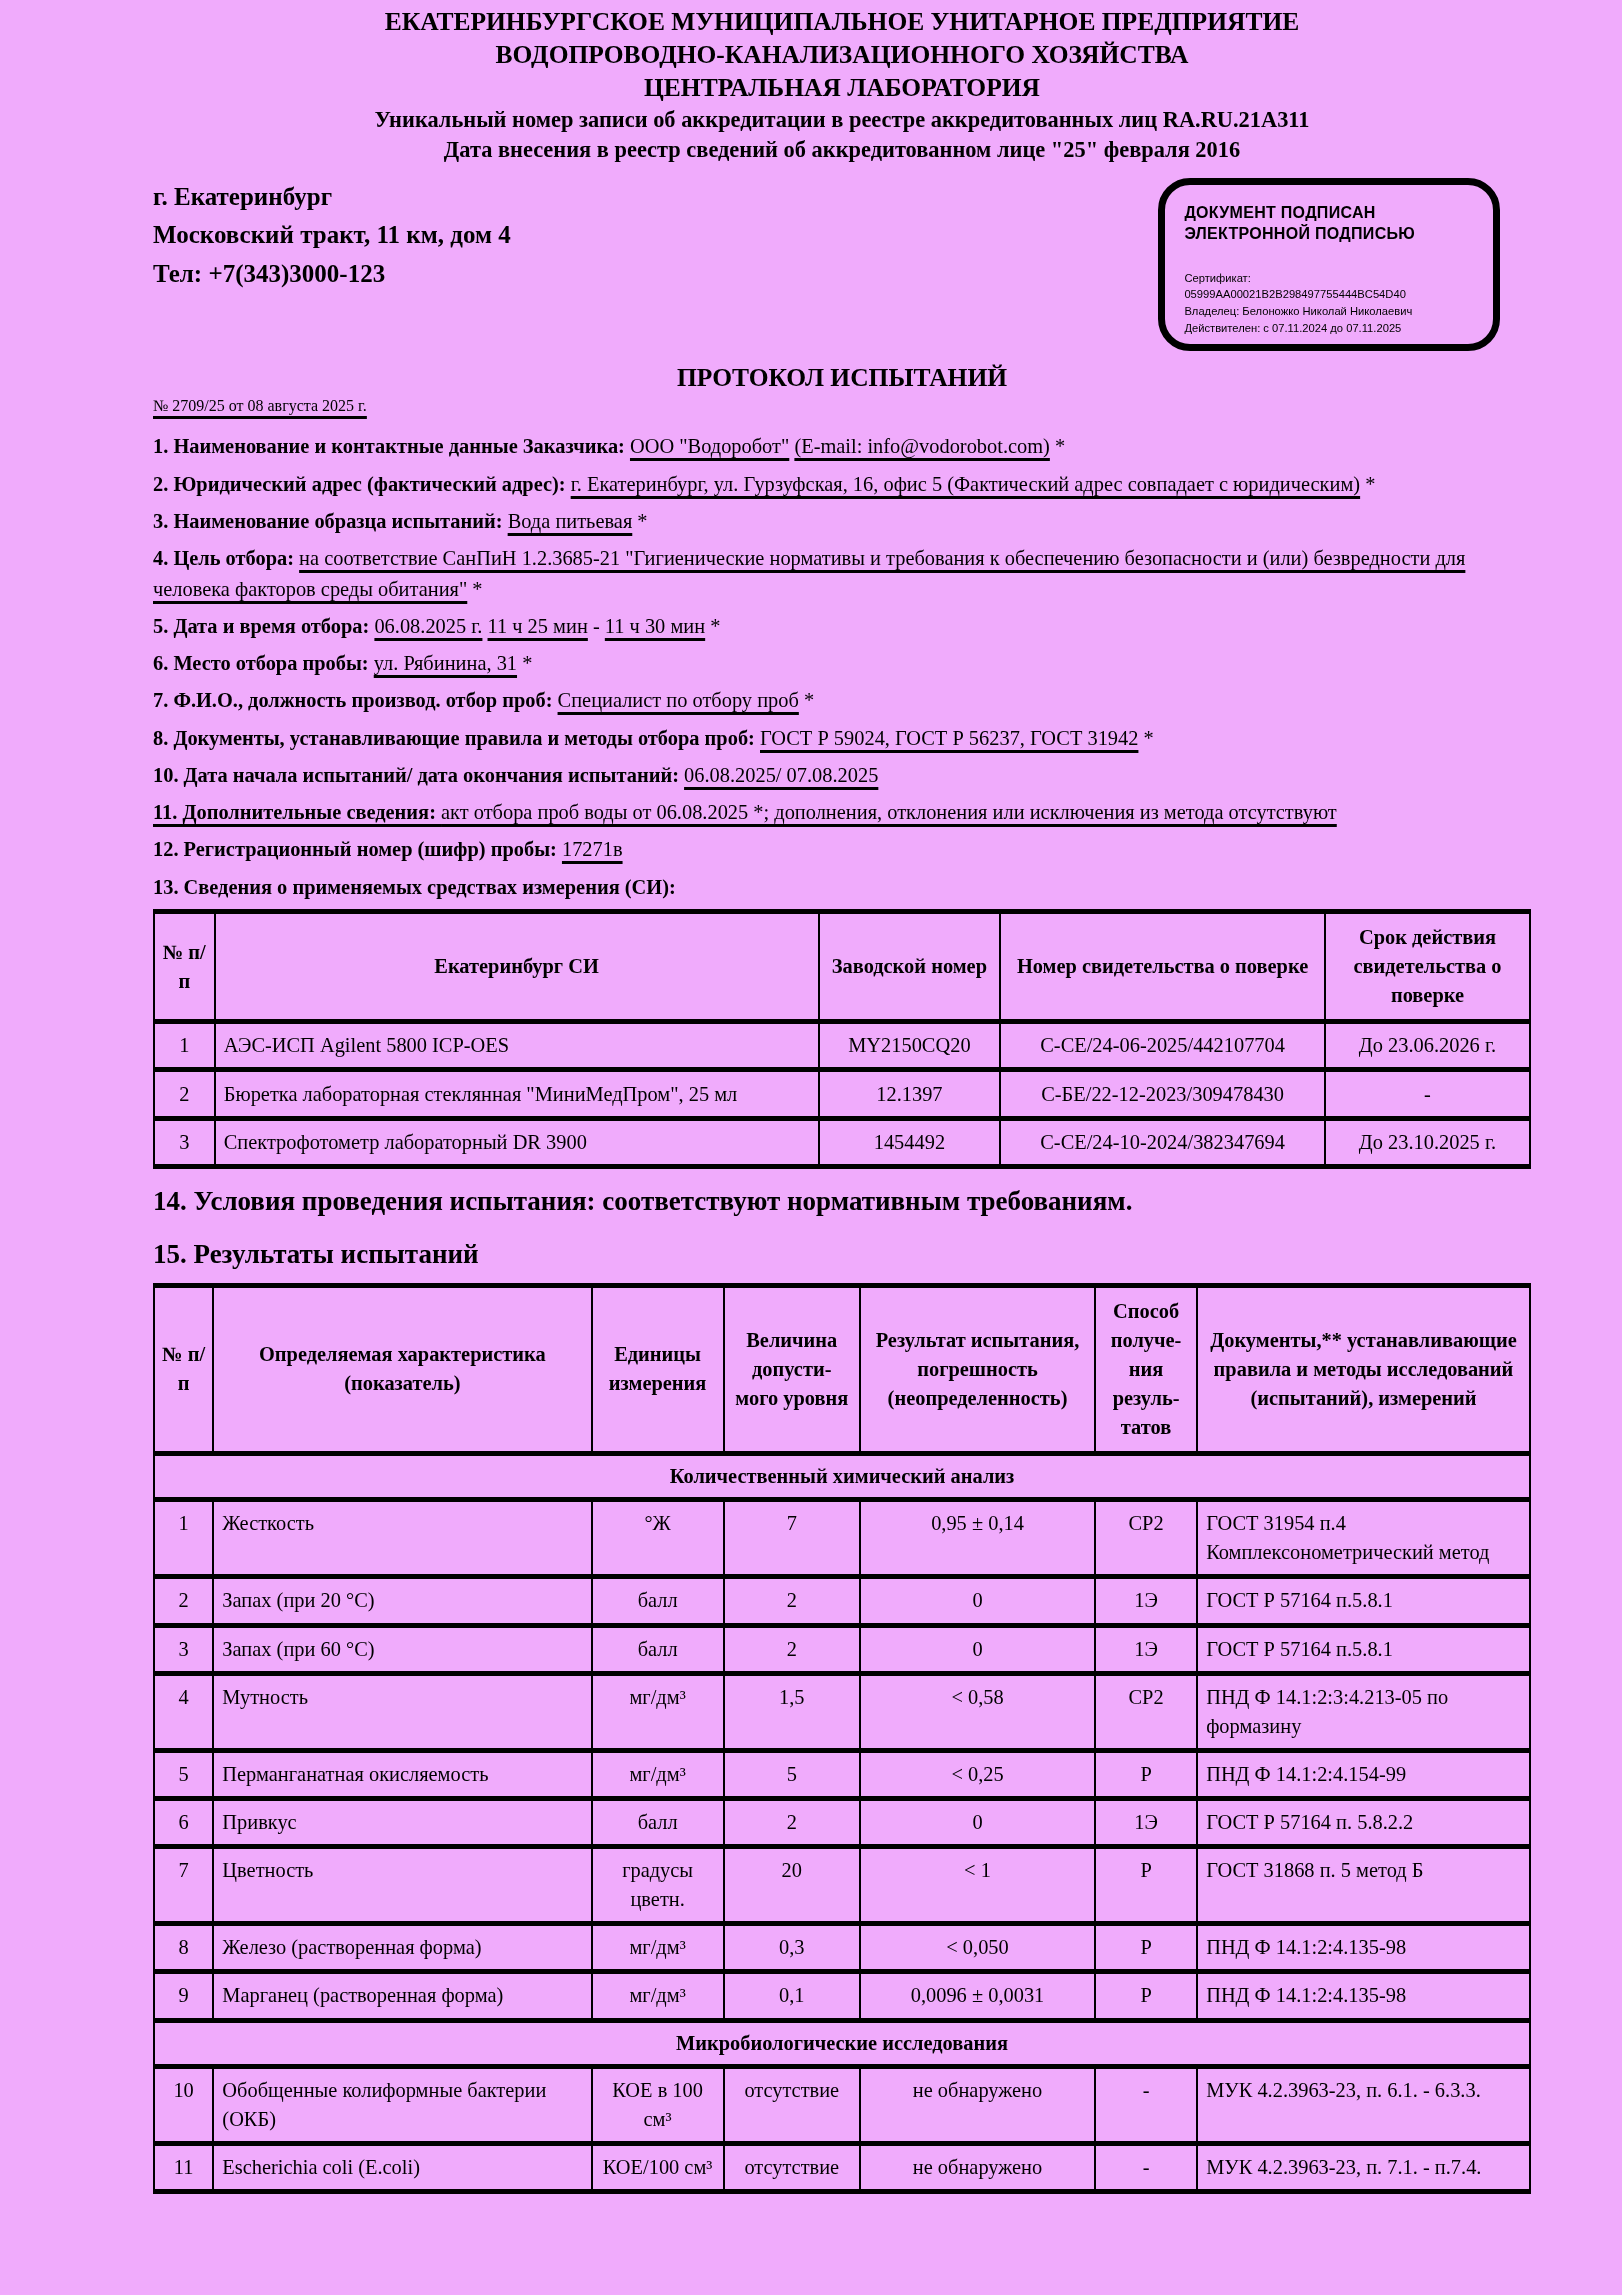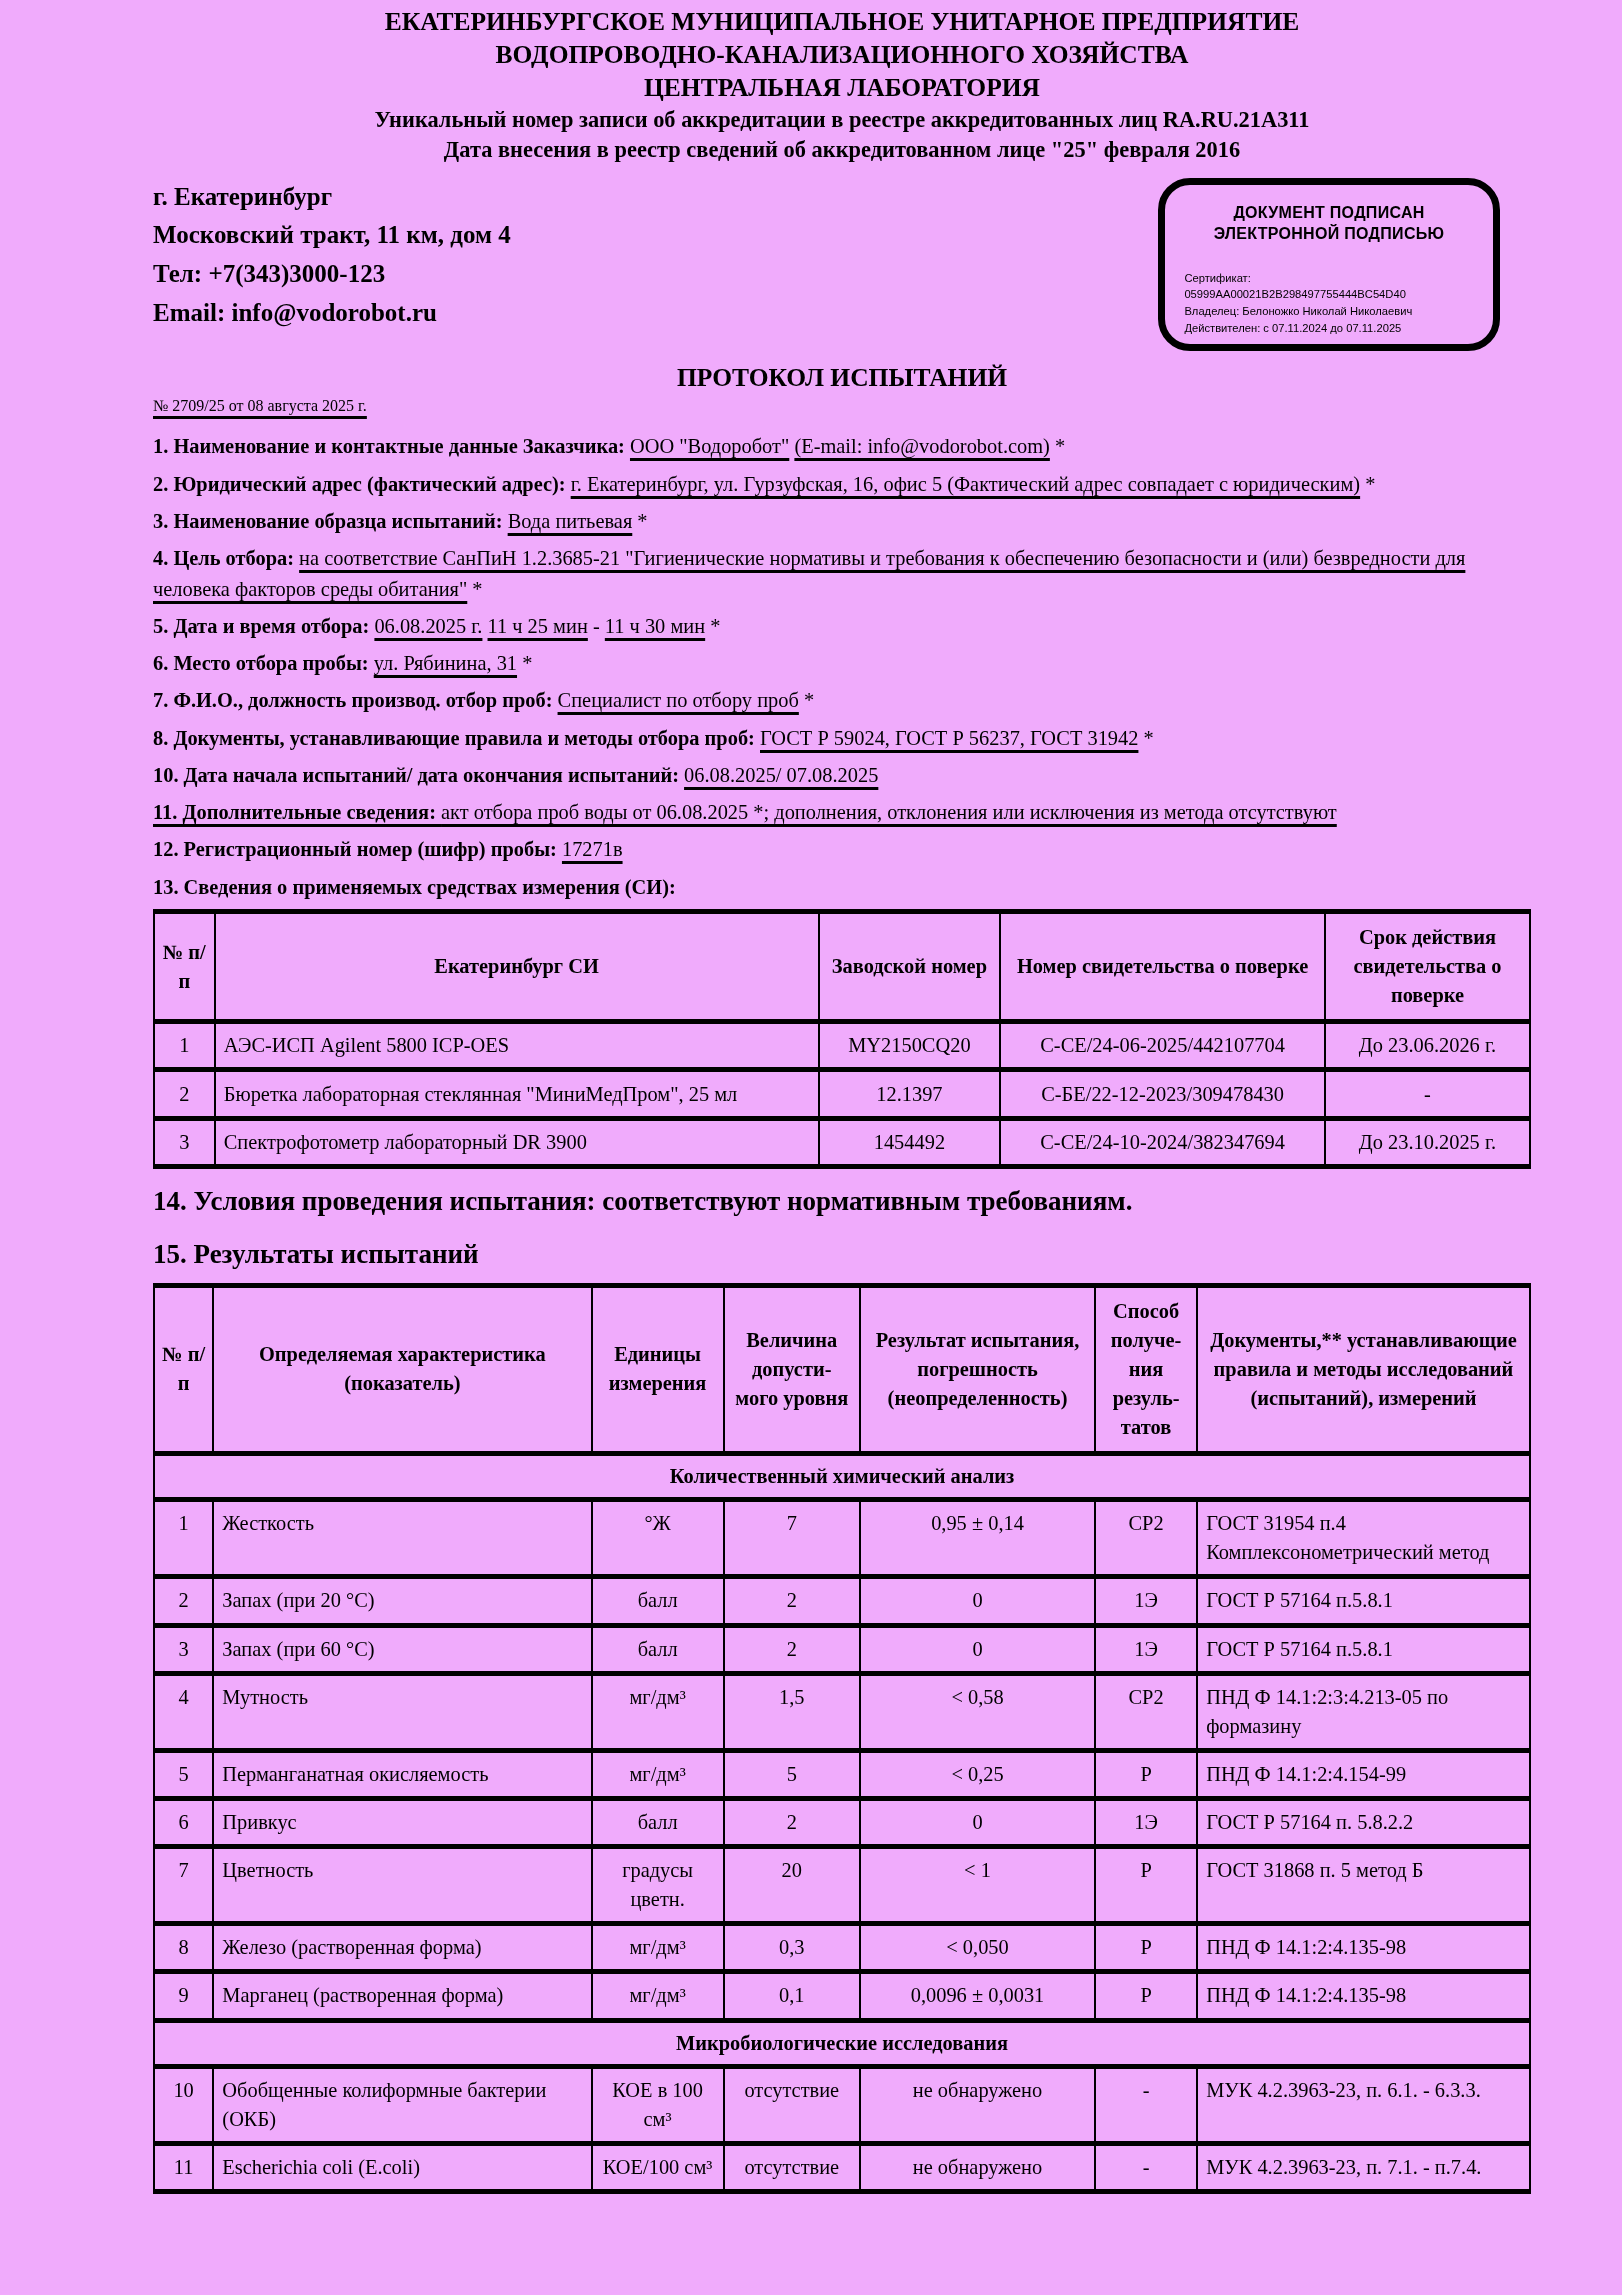--- a/index.html
+++ b/index.html
@@ -13,21 +13,21 @@
   .org-line.small { font-size:22.4px; line-height:1.38; }
   
   .info-row { display:flex; align-items:flex-start; margin-top:11.2px; }
   .contacts { width:591px; font-size:25px; font-weight:bold; line-height:1.55; }
   .approve  { width:337px; margin-left:102px; font-size:22.4px; font-weight:bold; line-height:1.55; }
   .stamp {
     margin-left:auto; margin-right:31px; width:342px; height:173px; box-sizing:border-box;
     border:7.1px solid #000; border-radius:32px; padding:17.3px 19.4px 12.2px;
     font-family:"Liberation Sans","DejaVu Sans",sans-serif;
   }
-  .stamp-title { text-align:center; font-size:16px; font-weight:600; line-height:1.35; letter-spacing:0.3px; }
+  .stamp-title { font-size:16px; font-weight:600; line-height:1.35; letter-spacing:0.3px; }
   .stamp-certs { margin-top:24.5px; font-size:11.2px; line-height:1.5; }
   
   .doc-title { margin-top:11.2px; text-align:center; font-weight:bold; font-size:25.5px; line-height:1.25; }
   .doc-subtitle { text-align:left; font-size:16px; line-height:1.35; margin-top:1px; }
   .u { text-decoration:underline; text-decoration-thickness:2.5px; text-underline-offset:5.1px; text-decoration-color:#000; }
   .b { font-weight:bold; }
   
   .items { margin-top:15.3px; }
   p.item { font-size:20.4px; line-height:1.48; margin:0 0 7.1px 0; }
   p.intro { font-size:27px; font-weight:bold; line-height:1.45; margin:13.3px 0 9.2px 0; }
@@ -54,21 +54,20 @@
     <div class="org-line">ЦЕНТРАЛЬНАЯ ЛАБОРАТОРИЯ</div>
     <div class="org-line small">Уникальный номер записи об аккредитации в реестре аккредитованных лиц RA.RU.21А311</div>
     <div class="org-line small">Дата внесения в реестр сведений об аккредитованном лице  "25" февраля 2016</div>
   </div>
 
   <div class="info-row">
     <div class="contacts">
       <div>г. Екатеринбург</div>
       <div>Московский тракт, 11 км, дом 4</div>
       <div>Тел: +7(343)3000-123</div>
-      <div>Email: info@vodorobot.ru</div>
     </div>
     <div class="stamp">
       <div class="stamp-title">
         <div>ДОКУМЕНТ ПОДПИСАН</div>
         <div>ЭЛЕКТРОННОЙ ПОДПИСЬЮ</div>
       </div>
       <div class="stamp-certs">
         <div>Сертификат: 05999AA00021B2B298497755444BC54D40</div>
         <div>Владелец: Белоножко Николай Николаевич</div>
         <div>Действителен: с 07.11.2024 до 07.11.2025</div>

